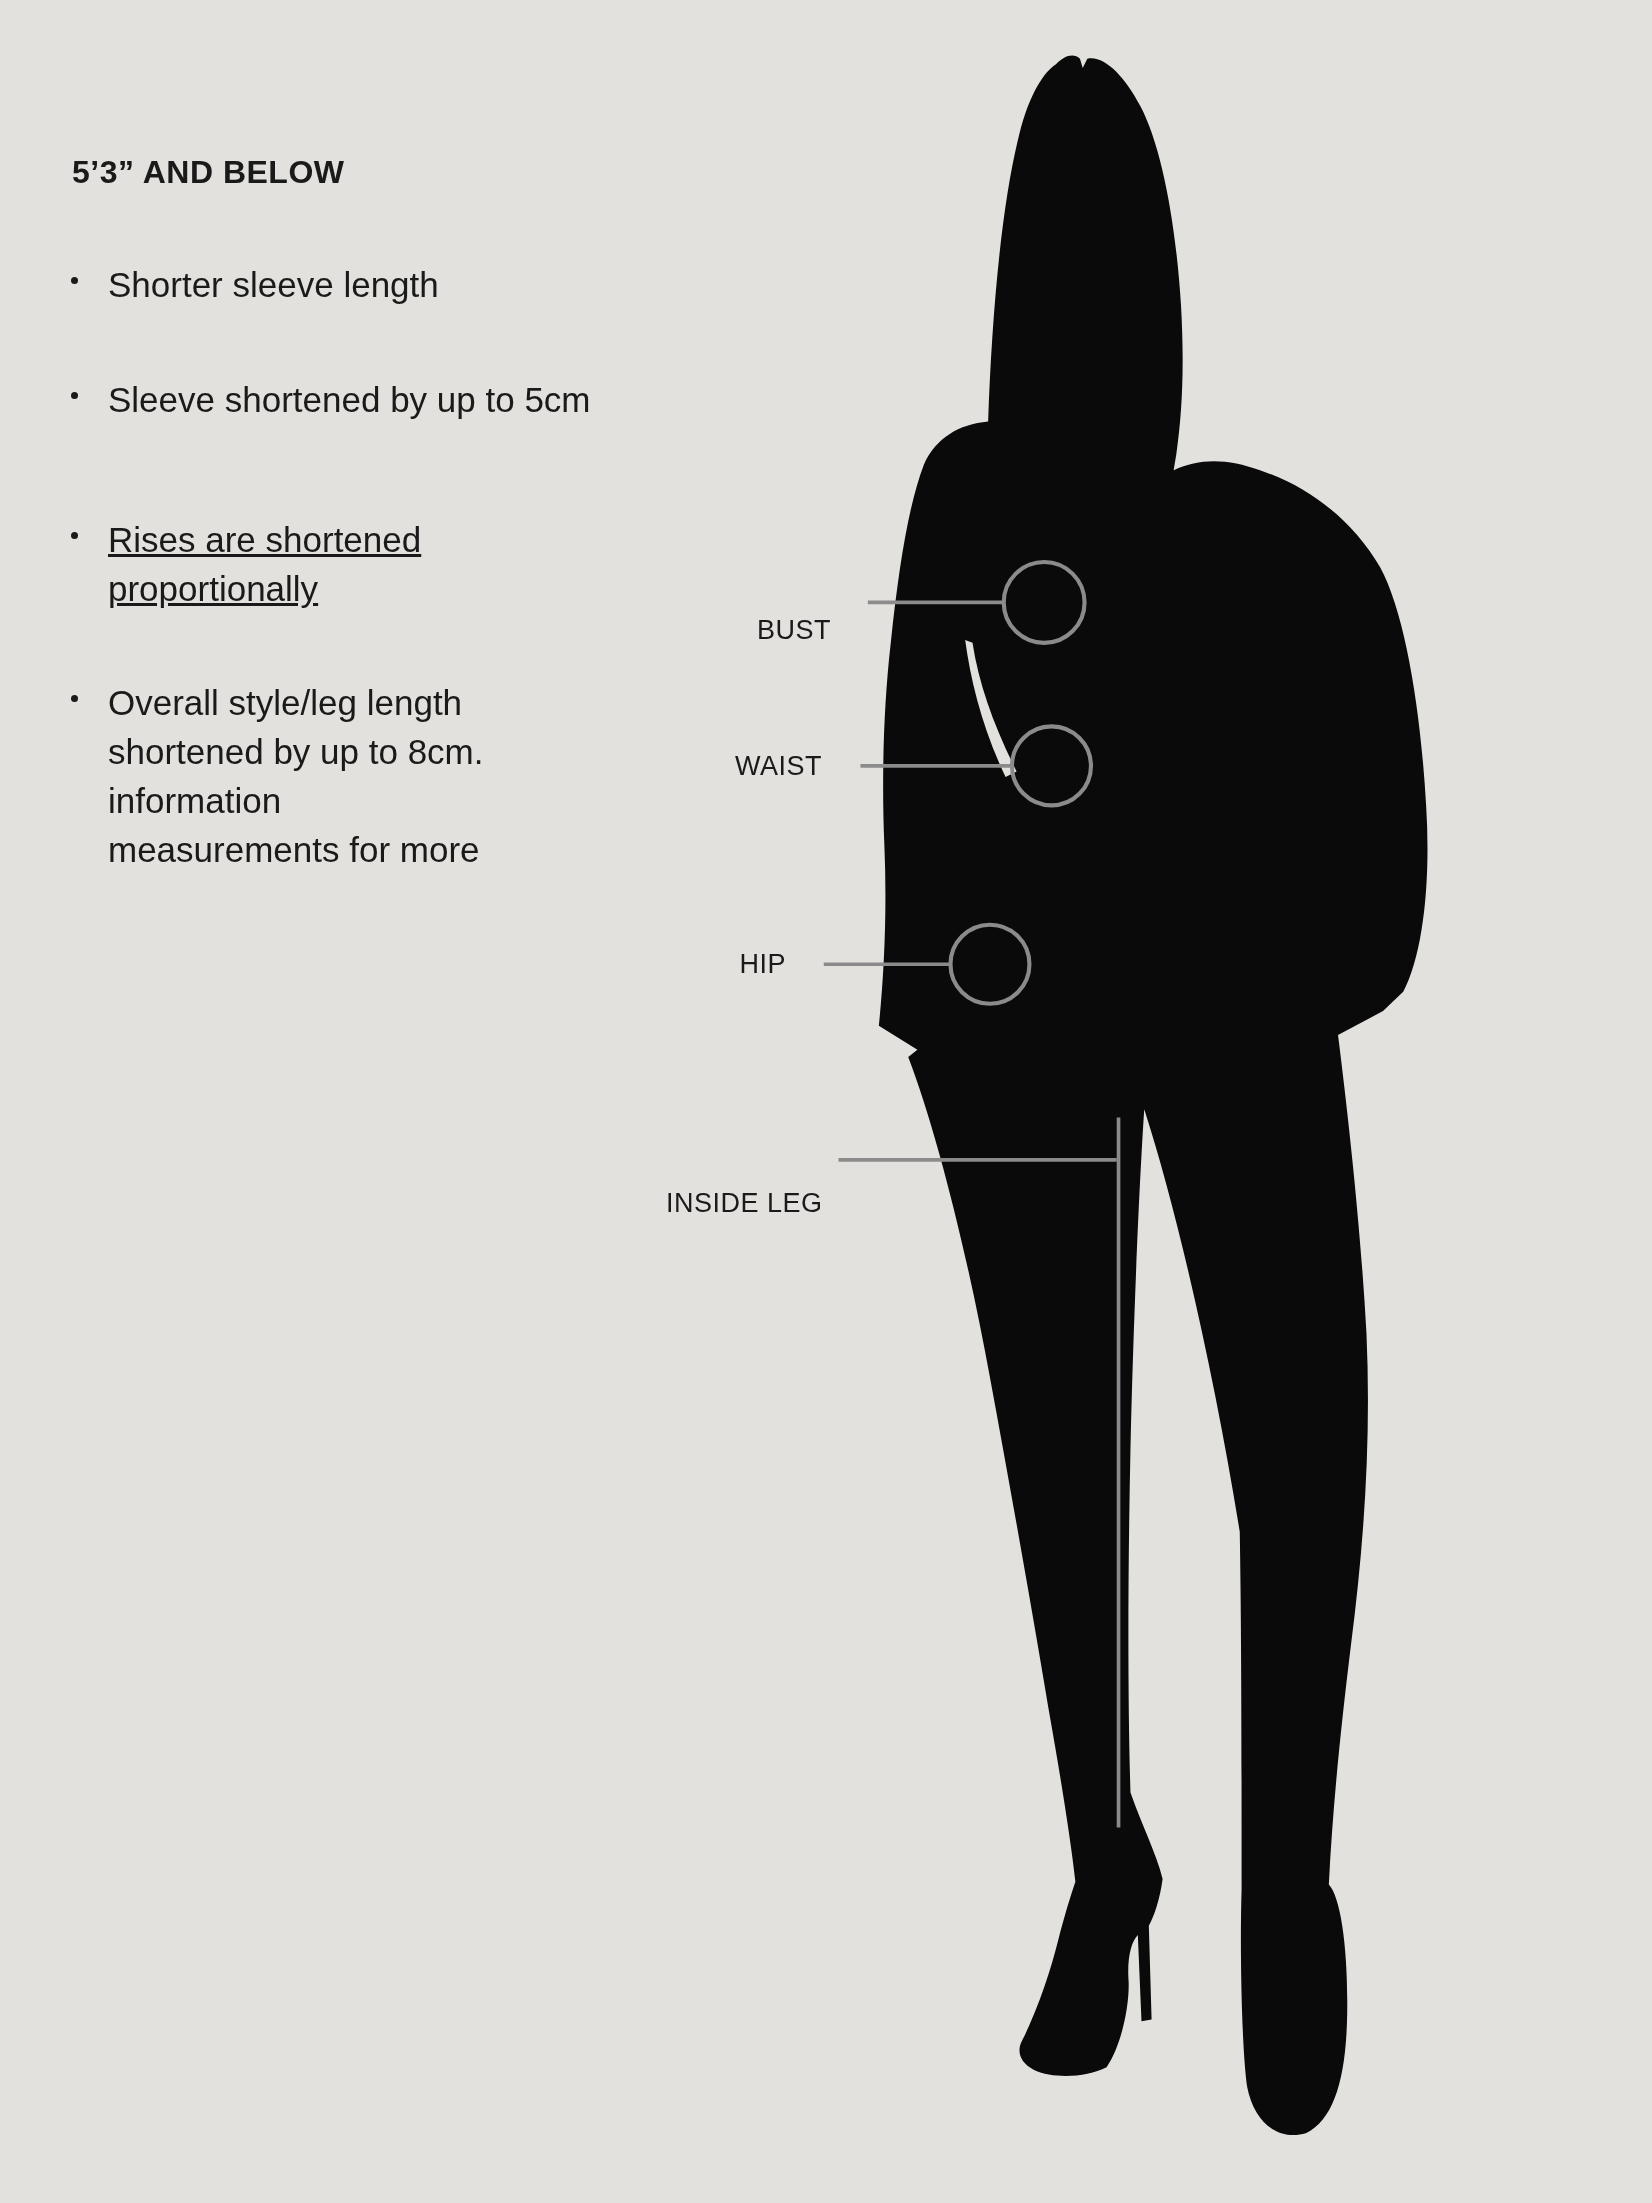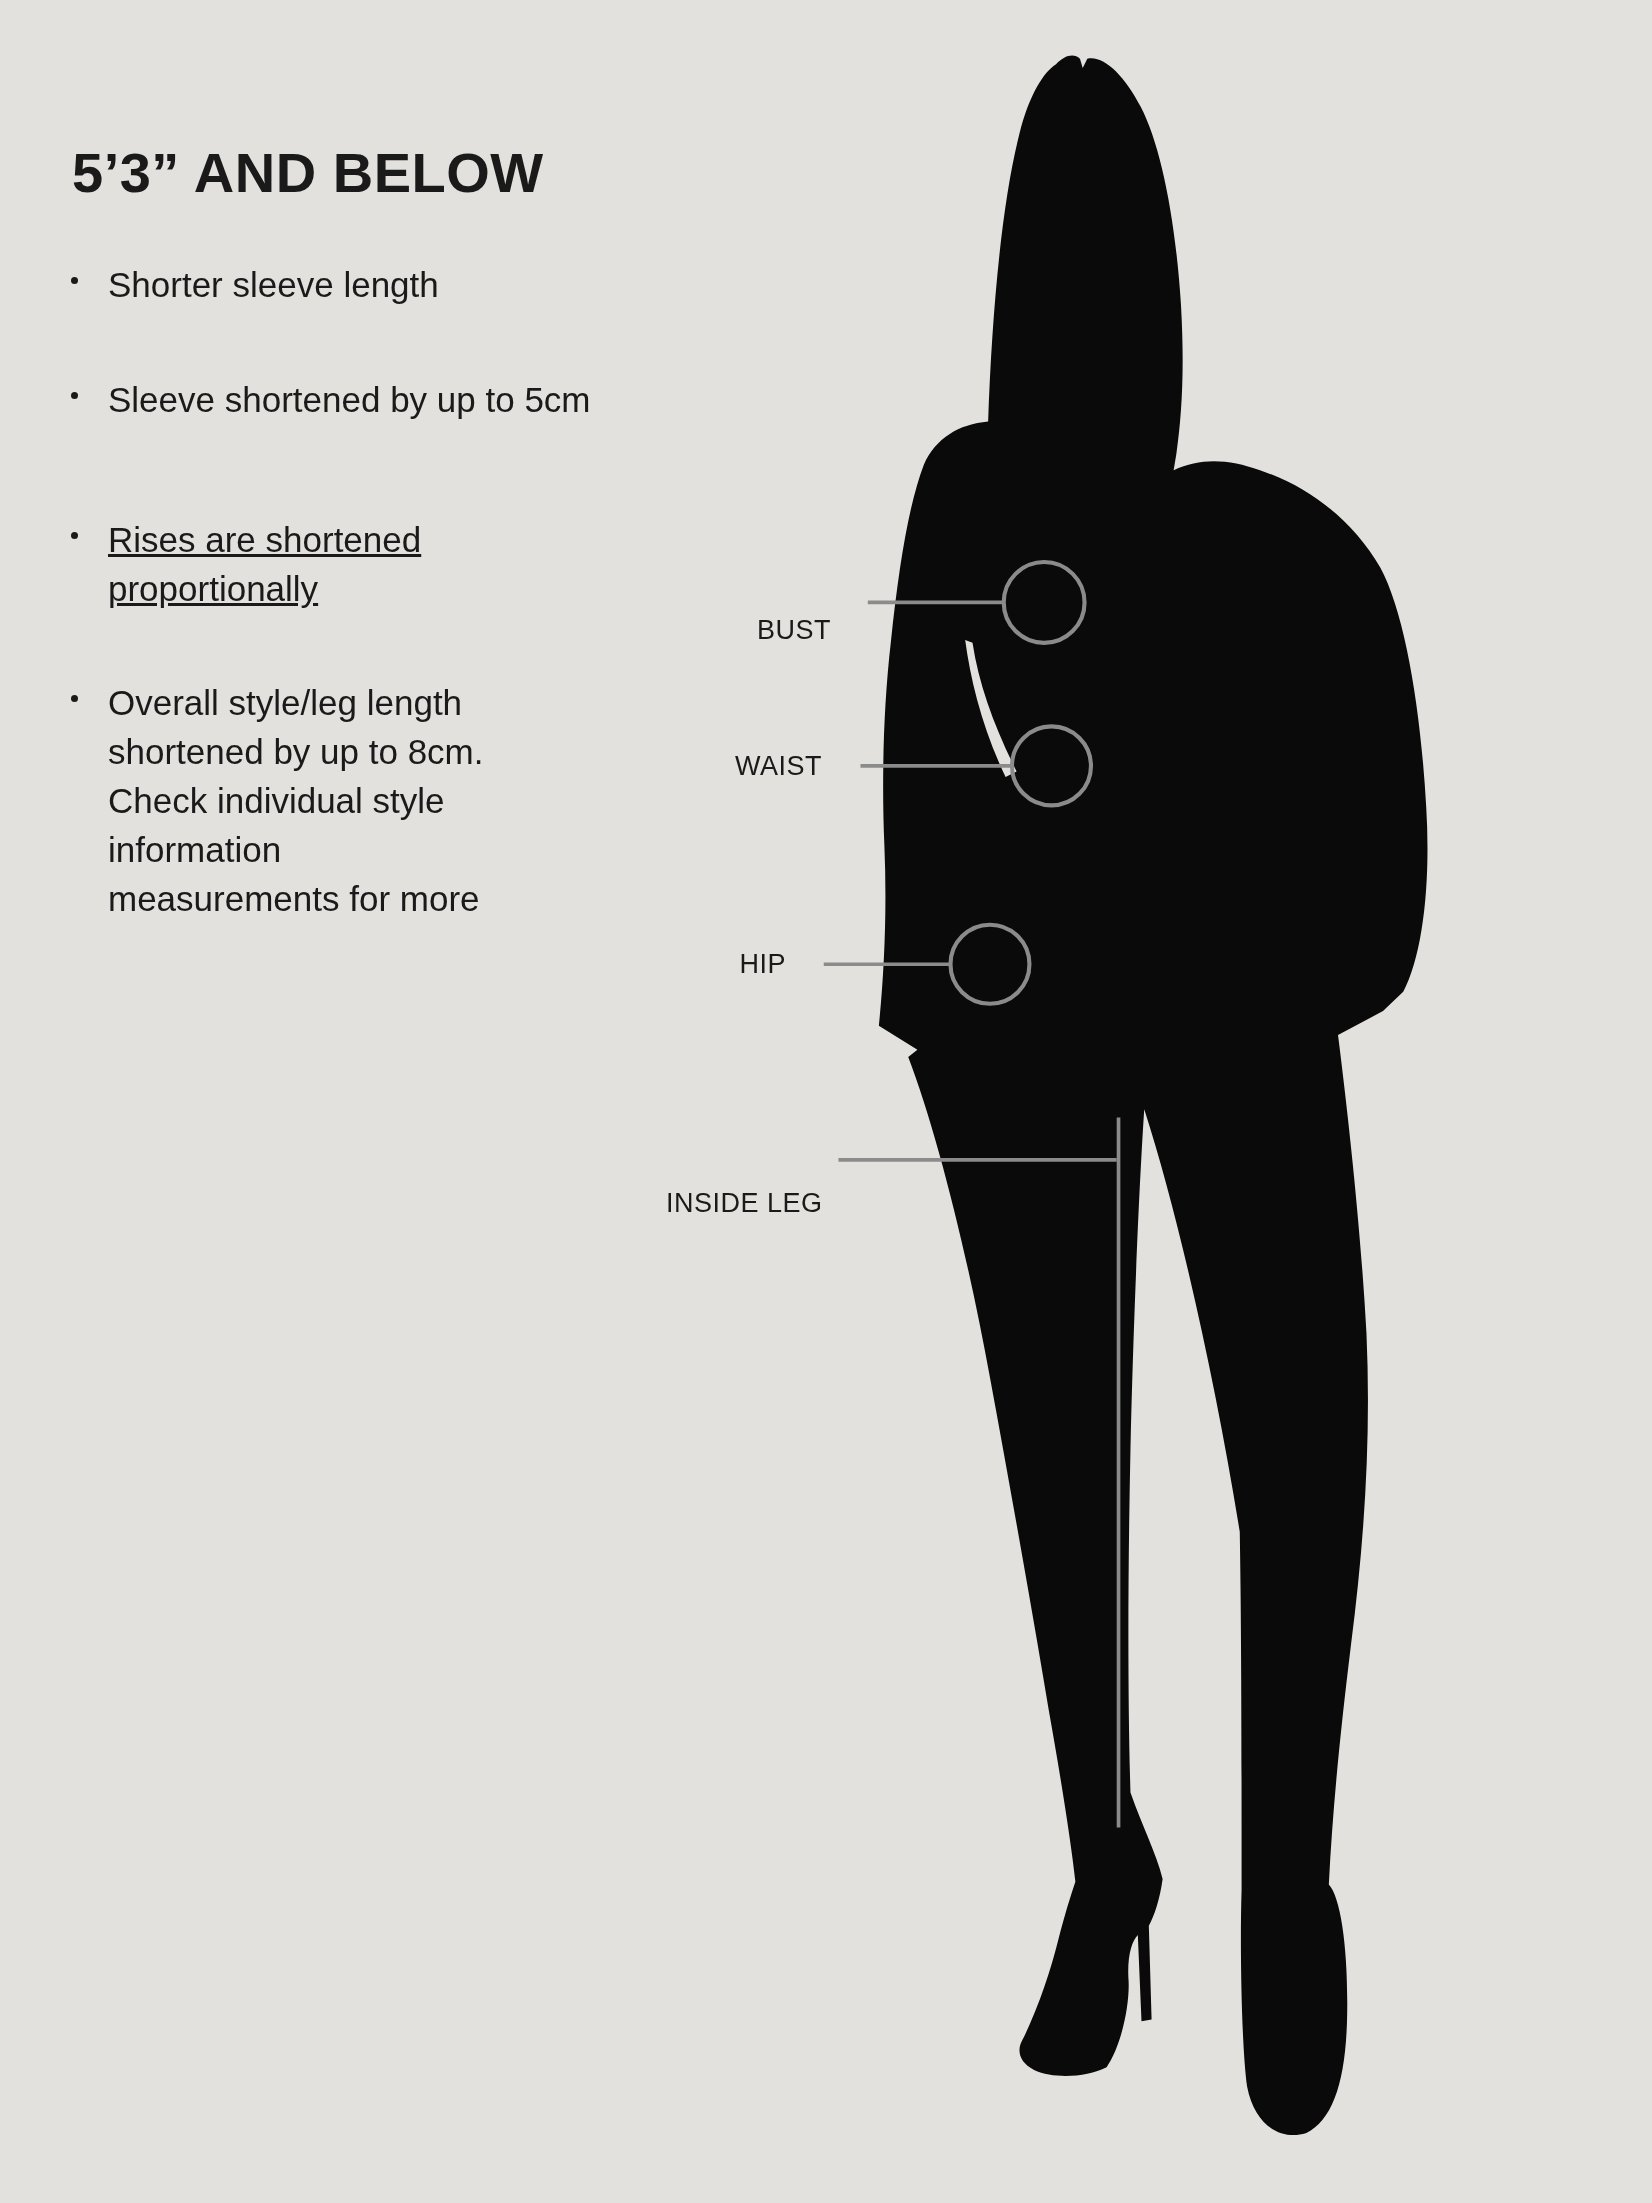--- a/index.html
+++ b/index.html
@@ -14,21 +14,21 @@
     position:relative;
     width:1653px;height:2204px;
     background:var(--bg);
     overflow:hidden;
   }
   .figure-svg{
     position:absolute;left:0;top:0;width:1653px;height:2204px;
   }
   .page-title{
     position:absolute;left:72px;top:147px;
-    font-size:56px;line-height:51px;font-weight:700;
+    font-size:32px;line-height:51px;font-weight:700;
     color:var(--ink);letter-spacing:0.5px;white-space:nowrap;margin:0;
   }
   .bullet-list{
     position:absolute;left:0;top:0;margin:0;padding:0;list-style:none;
     width:643px;height:2204px;
   }
   .bullet-item{
     position:absolute;left:108px;
     font-size:35px;line-height:49px;color:var(--ink);
   }
@@ -145,21 +145,20 @@
     </li>
     <li class="bullet-item b3">
       <span class="dot"></span>
       <span class="bl">Rises are shortened</span>
       <span class="bl">proportionally</span>
     </li>
     <li class="bullet-item b4">
       <span class="dot"></span>
       <span class="bl">Overall style/leg length</span>
       <span class="bl">shortened by up to 8cm.</span>
-      <span class="bl">Check individual style</span>
       <span class="bl">information</span>
       <span class="bl">measurements for more</span>
     </li>
   </ul>
 
   <div class="measure-label right lbl-bust">BUST</div>
   <div class="measure-label right lbl-waist">WAIST</div>
   <div class="measure-label right lbl-hip">HIP</div>
   <div class="measure-label lbl-inside-leg">INSIDE LEG</div>
 

